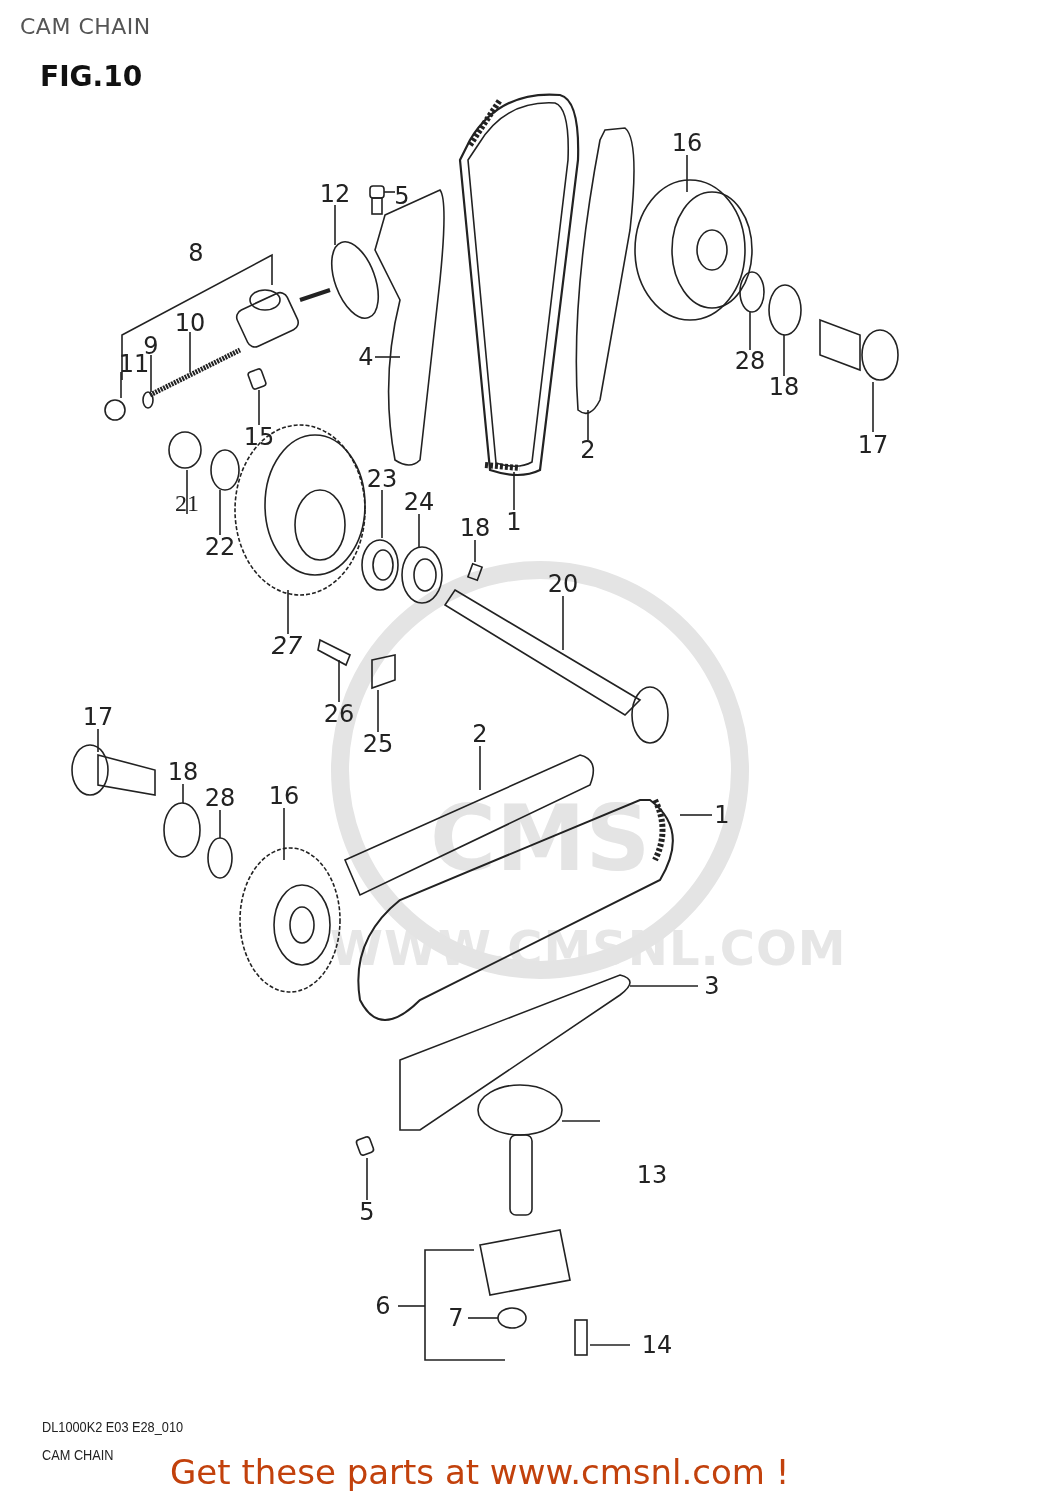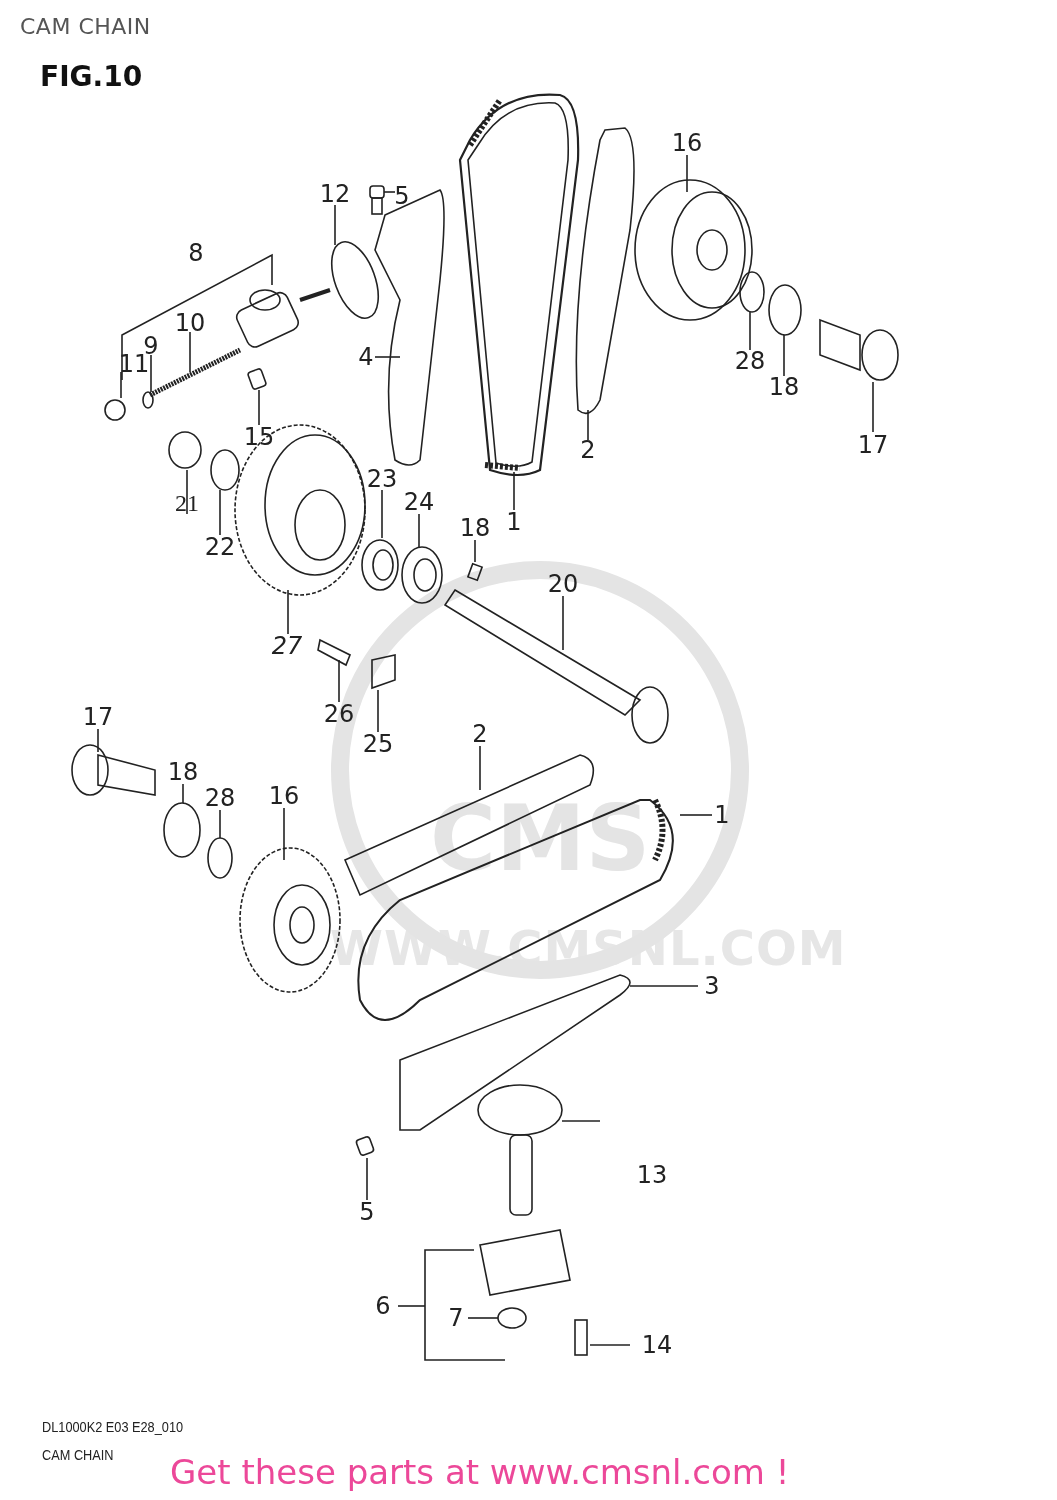--- a/index.html
+++ b/index.html
@@ -4,21 +4,21 @@
 <style>
   html, body { margin: 0; padding: 0; background: #ffffff; }
   body { width: 1057px; height: 1500px; position: relative; overflow: hidden; font-family: "DejaVu Sans", sans-serif; }
   .header-title { position: absolute; left: 20px; top: 14px; font-size: 22px; color: #555; letter-spacing: 0.5px; }
   .fig-title { position: absolute; left: 40px; top: 60px; font-size: 28px; font-weight: bold; color: #111; }
   svg.art { position: absolute; left: 0; top: 0; }
   .callout { position: absolute; font-size: 24px; color: #222; transform: translate(-50%, -50%); white-space: nowrap; }
   .watermark { position: absolute; left: 330px; top: 920px; font-size: 48px; font-weight: bold; color: #e6e6e6; letter-spacing: 1px; }
   .footer-code { position: absolute; left: 42px; top: 1418px; font-size: 15px; color: #222; font-family: "Liberation Sans", sans-serif; transform: scaleX(0.85); transform-origin: left; }
   .footer-name { position: absolute; left: 42px; top: 1446px; font-size: 15px; color: #222; font-family: "Liberation Sans", sans-serif; transform: scaleX(0.85); transform-origin: left; }
-  .promo { position: absolute; left: 170px; top: 1452px; font-size: 34px; color: #ec4899; font-family: "DejaVu Sans", sans-serif; }
+  .promo { position: absolute; left: 170px; top: 1452px; font-size: 34px; color: #c2410c; font-family: "DejaVu Sans", sans-serif; }
 </style>
 </head>
 <body>
 
 <div class="header-title">CAM CHAIN</div>
 <div class="fig-title">FIG.10</div>
 
 <div class="watermark">WWW.CMSNL.COM</div>
 
 <svg class="art" width="1057" height="1500" viewBox="0 0 1057 1500" fill="none" stroke="#222" stroke-width="1.6">

